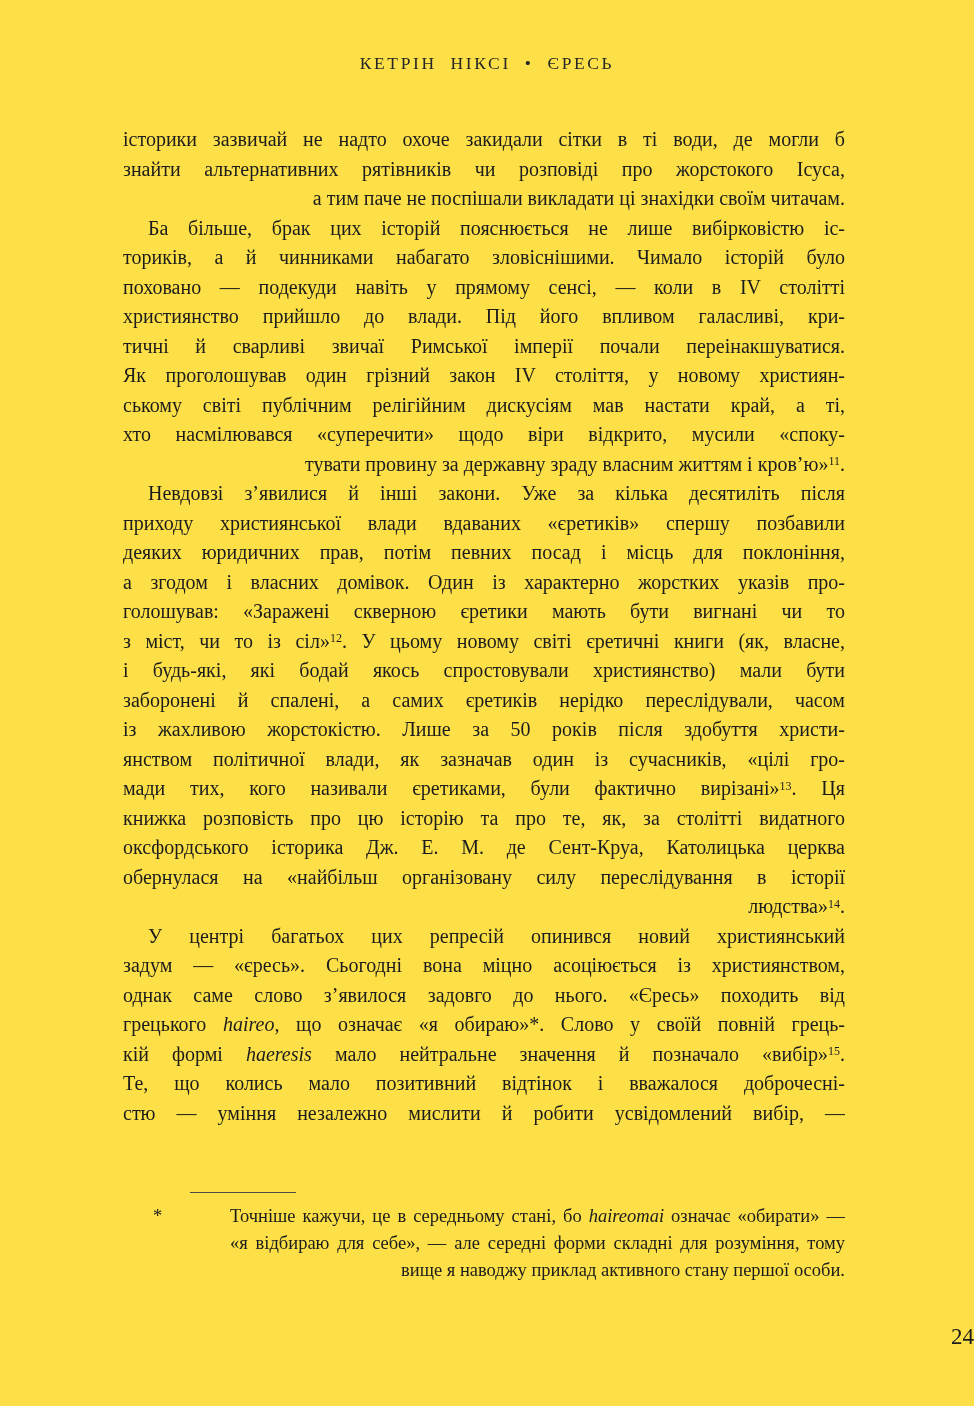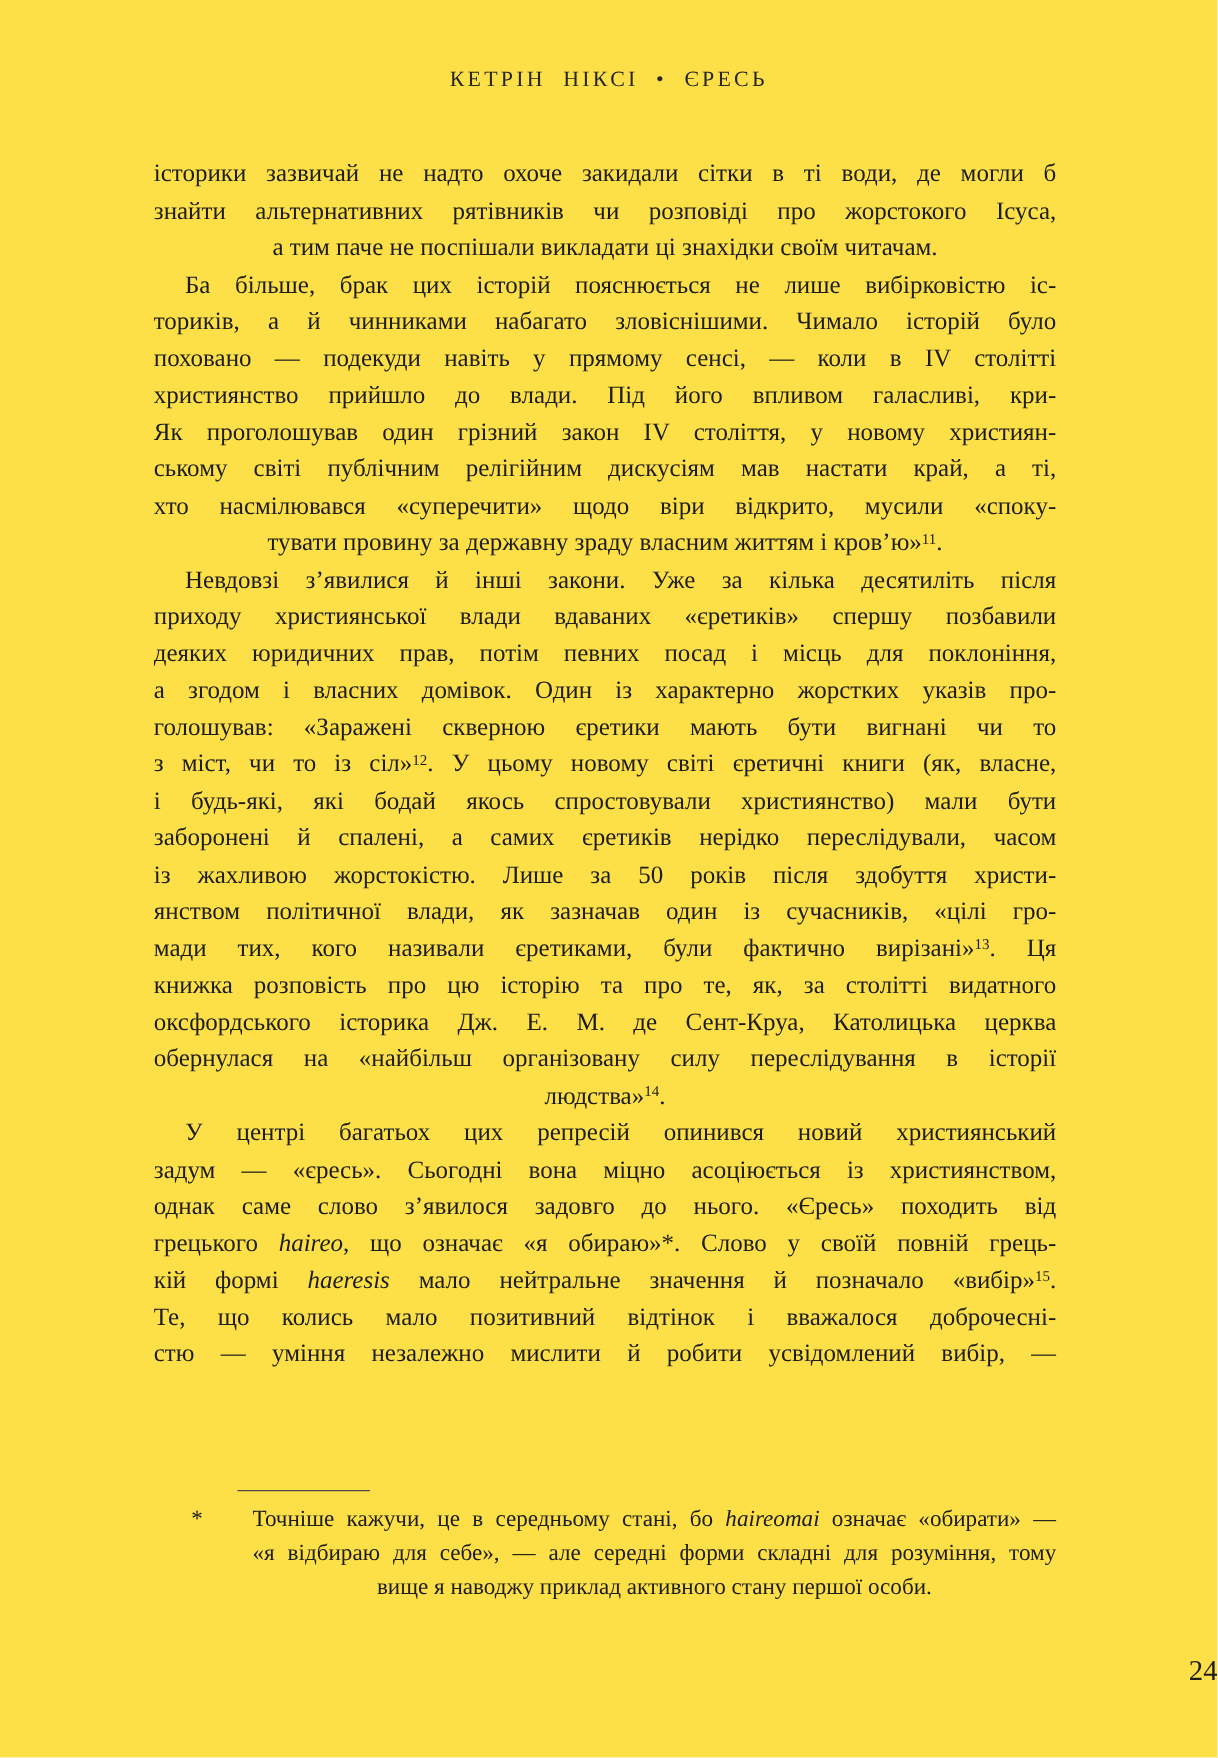--- a/index.html
+++ b/index.html
@@ -19,21 +19,21 @@
     word-spacing:7px;
     color:#262626;
   }
   .body-block{
     position:absolute;left:123px;top:125px;width:722px;
     font-size:20px;
   }
   .line{
     height:29.5px;line-height:29.5px;
     overflow:hidden;
-    text-align:center;
+    text-align:right;
   }
   .line.fill{
     text-align:justify;
     text-align-last:justify;
   }
   .line.indent{ text-indent:25px; }
   sup{
     font-size:0.60em;
     line-height:0;
     position:relative;top:-0.45em;
@@ -46,21 +46,21 @@
   }
   .footnote{
     position:absolute;left:123px;top:1203px;width:722px;
     font-size:18.5px;
   }
   .footnote .line{ height:27px;line-height:27px; }
   .fn-marker{
     position:absolute;left:30px;top:0;
     font-size:18.5px;line-height:27px;
   }
-  .fn-text{ margin-left:79px; }
+  .fn-text{ margin-left:107px; }
   .page-number{
     position:absolute;top:1324px;left:0;width:100%;
     text-align:right;
     font-size:23px;
     color:#1c1c1c;
   }
 </style>
 </head>
 <body>
 
@@ -69,20 +69,21 @@
   <div class="running-header">КЕТРІН НІКСІ • ЄРЕСЬ</div>
 
   <main class="body-block">
       <div class="line fill"><span>історики зазвичай не надто охоче закидали сітки в ті води, де могли б</span></div>
       <div class="line fill"><span>знайти альтернативних рятівників чи розповіді про жорстокого Ісуса,</span></div>
       <div class="line"><span>а тим паче не поспішали викладати ці знахідки своїм читачам.</span></div>
       <div class="line fill indent"><span>Ба більше, брак цих історій пояснюється не лише вибірковістю іс-</span></div>
       <div class="line fill"><span>ториків, а й чинниками набагато зловіснішими. Чимало історій було</span></div>
       <div class="line fill"><span>поховано — подекуди навіть у прямому сенсі, — коли в IV столітті</span></div>
       <div class="line fill"><span>християнство прийшло до влади. Під його впливом галасливі, кри-</span></div>
+      <div class="line fill"><span>тичні й сварливі звичаї Римської імперії почали переінакшуватися.</span></div>
       <div class="line fill"><span>Як проголошував один грізний закон IV століття, у новому християн-</span></div>
       <div class="line fill"><span>ському світі публічним релігійним дискусіям мав настати край, а ті,</span></div>
       <div class="line fill"><span>хто насмілювався «суперечити» щодо віри відкрито, мусили «споку-</span></div>
       <div class="line"><span>тувати провину за державну зраду власним життям і кров’ю»</span><sup>11</sup><span>.</span></div>
       <div class="line fill indent"><span>Невдовзі з’явилися й інші закони. Уже за кілька десятиліть після</span></div>
       <div class="line fill"><span>приходу християнської влади вдаваних «єретиків» спершу позбавили</span></div>
       <div class="line fill"><span>деяких юридичних прав, потім певних посад і місць для поклоніння,</span></div>
       <div class="line fill"><span>а згодом і власних домівок. Один із характерно жорстких указів про-</span></div>
       <div class="line fill"><span>голошував: «Заражені скверною єретики мають бути вигнані чи то</span></div>
       <div class="line fill"><span>з міст, чи то із сіл»</span><sup>12</sup><span>. У цьому новому світі єретичні книги (як, власне,</span></div>

